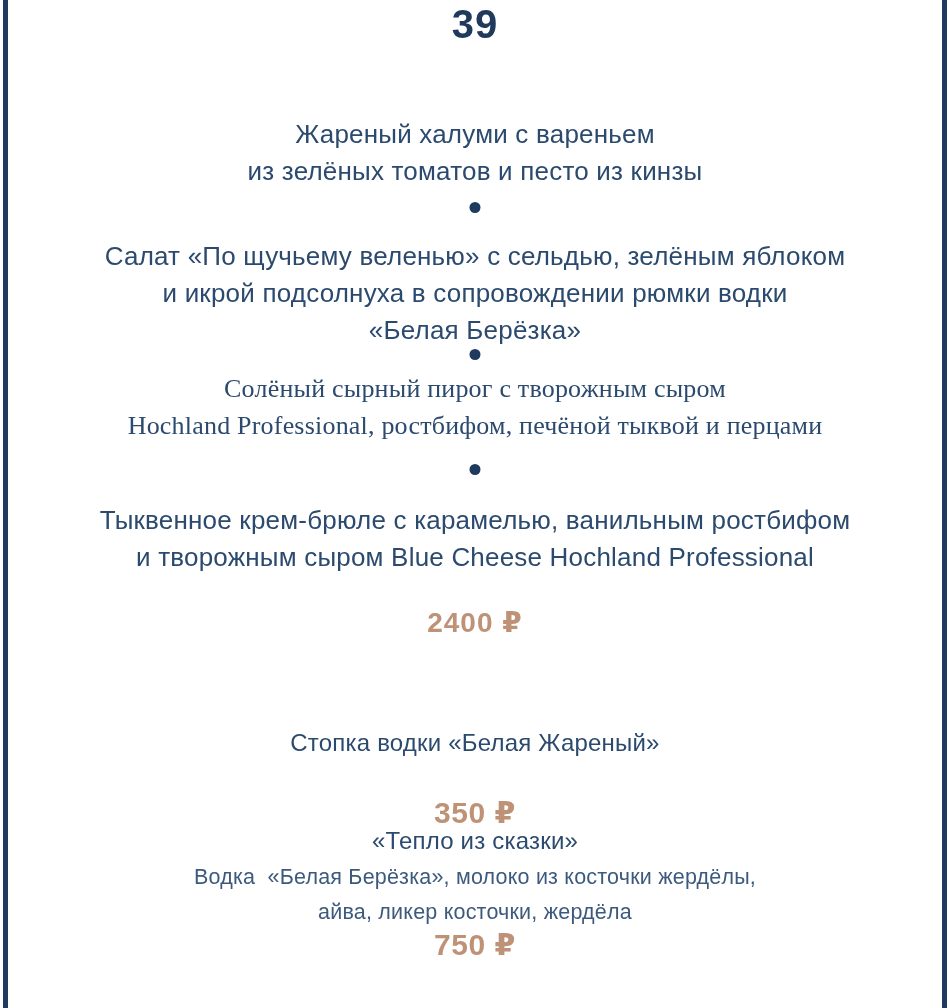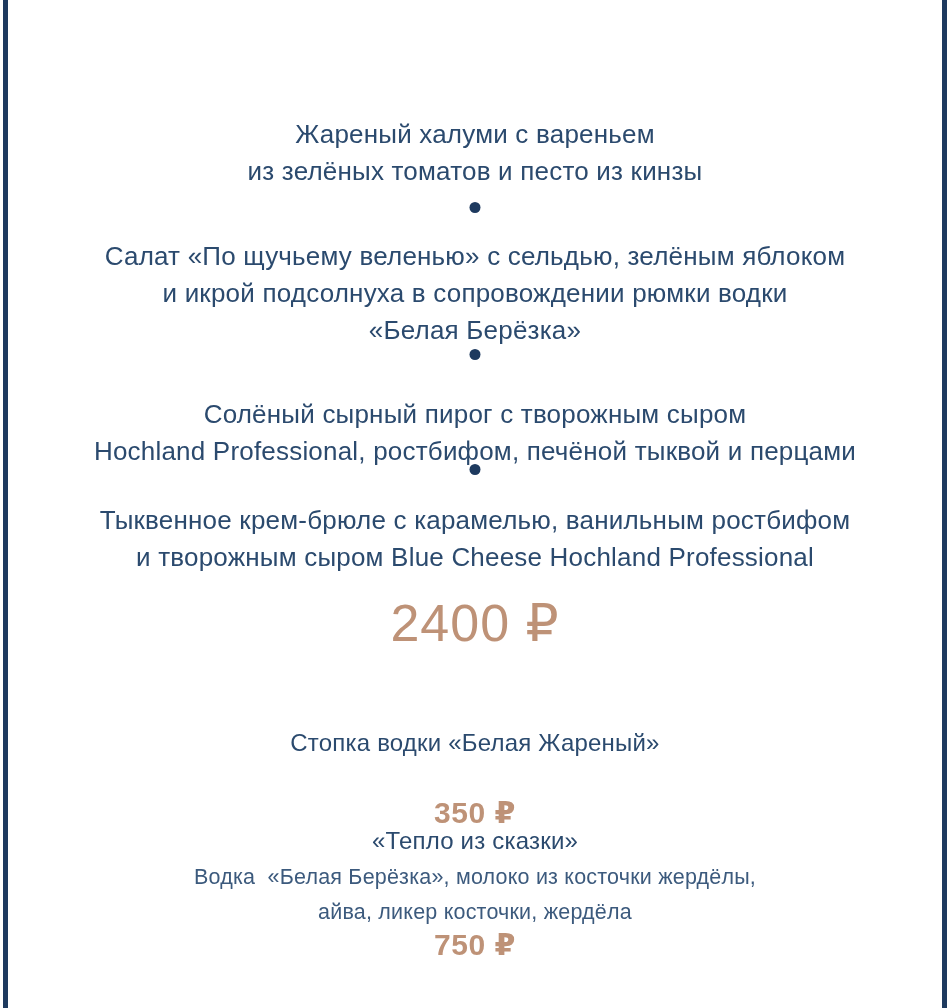--- a/index.html
+++ b/index.html
@@ -42,41 +42,41 @@
   .course {
     font-size: 26px;
     line-height: 37px;
     font-weight: 500;
     color: #2b4a6e;
     letter-spacing: 0.2px;
   }
   .course span { display: block; }
   .c0 { top: 116px; }
   .c1 { top: 238px; }
-  .c2 { top: 396px; }
+  .c2 { top: 370px; font-family: Liberation Serif, serif; }
   .c3 { top: 502px; }
 
   .dot {
     position: absolute;
     left: 50%;
     transform: translateX(-50%);
     width: 11px;
     height: 11px;
     border-radius: 50%;
     background: #1e3a5f;
   }
   .d0 { top: 202px; }
   .d1 { top: 349px; }
   .d2 { top: 464px; }
 
   .price-set {
     top: 598px;
-    font-size: 52px;
+    font-size: 28px;
     line-height: 50px;
-    font-weight: 400;
+    font-weight: 700;
     color: #be9277;
     letter-spacing: 1px;
   }
   .extra-title {
     font-size: 24px;
     line-height: 30px;
     font-weight: 500;
     color: #2b4a6e;
     letter-spacing: 0.2px;
   }
@@ -101,20 +101,21 @@
   }
   .extra-desc span { display: block; white-space: pre-wrap; }
 </style>
 </head>
 <body>
 
 <div class="page">
   <div class="border-line border-left"></div>
   <div class="border-line border-right"></div>
 
+  <div class="abs page-number">39</div>
 
   <div class="abs course c0">
     <span>Жареный халуми с вареньем</span>
     <span>из зелёных томатов и песто из кинзы</span>
   </div>
 
   <div class="dot d0"></div>
 
   <div class="abs course c1">
     <span>Салат «По щучьему веленью» с сельдью, зелёным яблоком</span>

